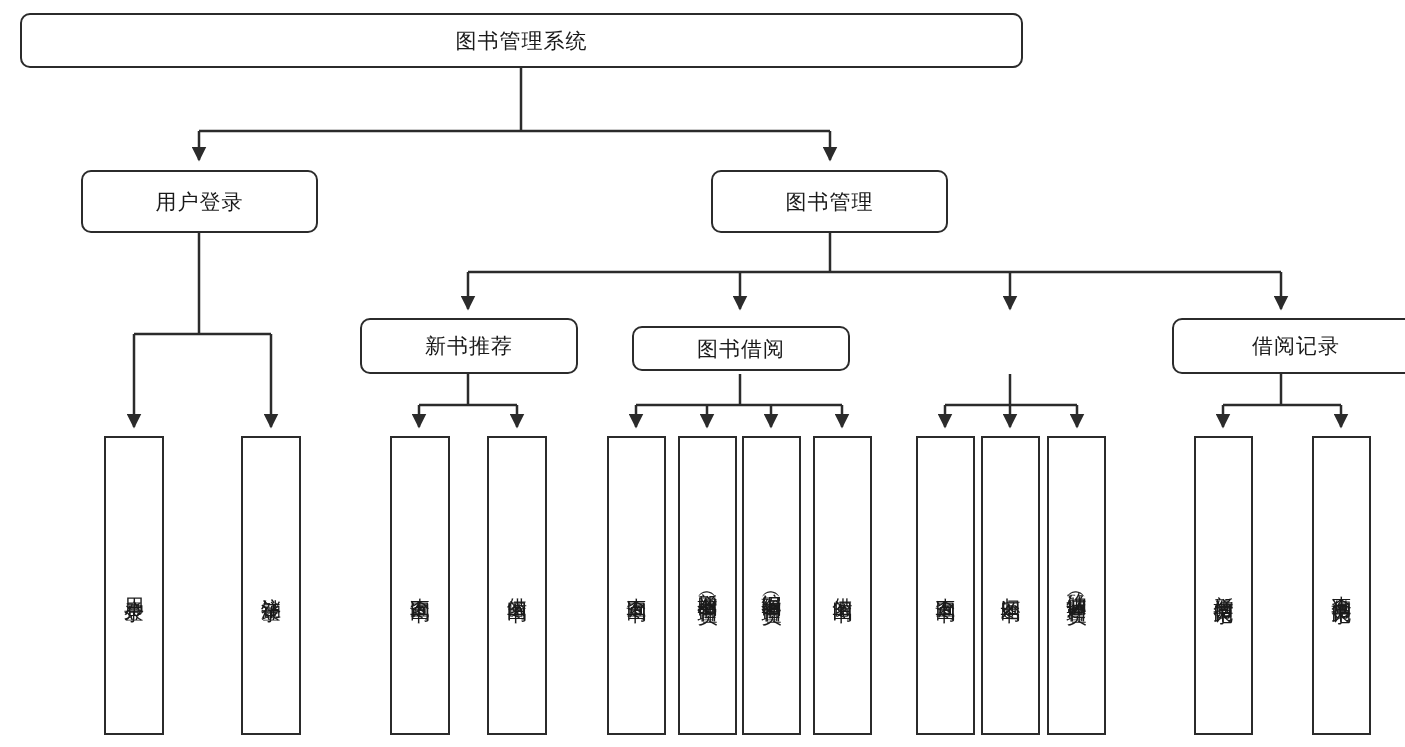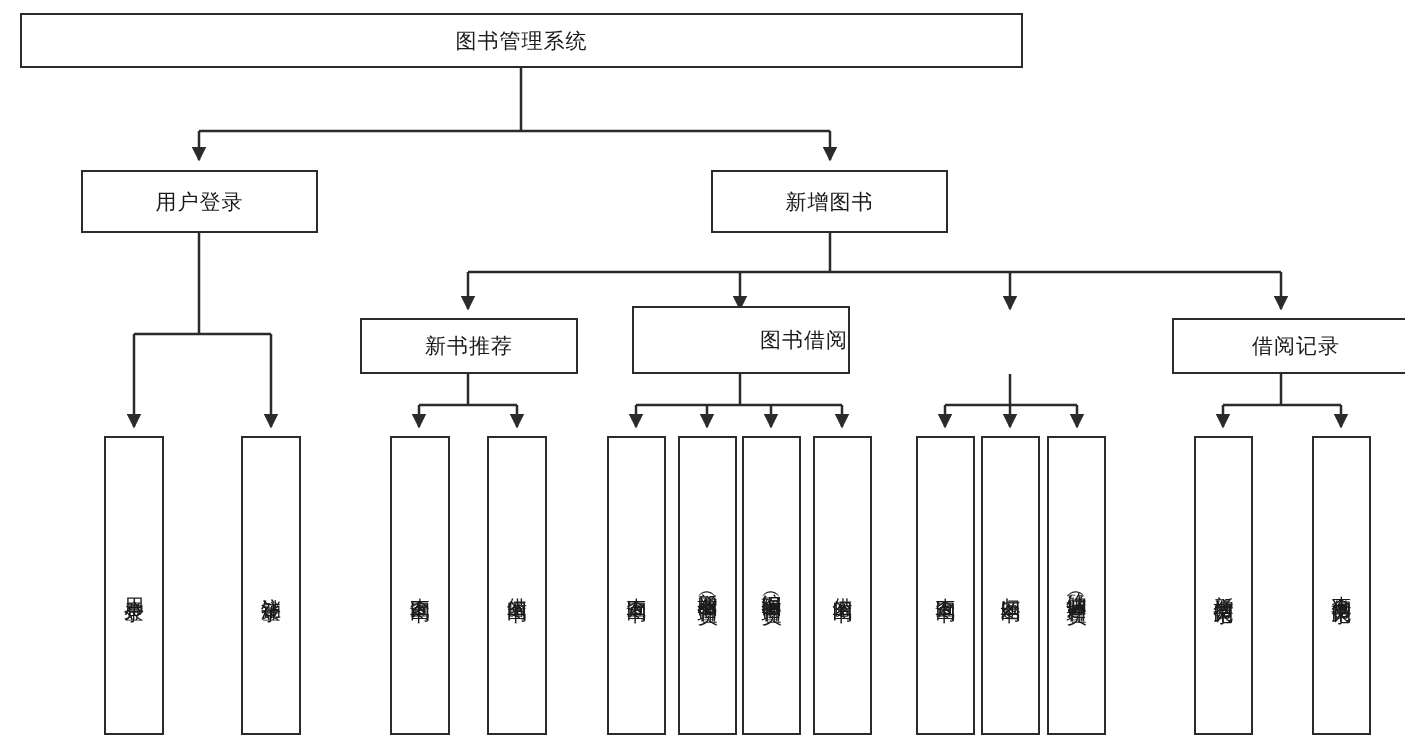--- a/index.html
+++ b/index.html
@@ -23,20 +23,21 @@
     border: 2px solid #2b2b2b;
     background: #ffffff;
     display: flex;
     align-items: center;
     justify-content: center;
     color: #1a1a1a;
   }
   .node.h-node {
     font-size: 21px;
     letter-spacing: 1px;
+    border-radius: 10px;
   }
   .node.v-node {
     font-size: 20px;
     letter-spacing: 2px;
   }
   .v-label {
     writing-mode: vertical-rl;
     text-orientation: upright;
     white-space: nowrap;
     line-height: 1.05;
@@ -120,27 +121,27 @@
   </svg>
 
   <div class="node h-node" style="left:20px; top:13px; width:1003px; height:55px;">
     <span class="h-label">图书管理系统</span>
   </div>
 
   <div class="node h-node" style="left:81px; top:170px; width:237px; height:63px;">
     <span class="h-label">用户登录</span>
   </div>
   <div class="node h-node" style="left:711px; top:170px; width:237px; height:63px;">
-    <span class="h-label">新增图书</span>
+    <span class="h-label">图书管理</span>
   </div>
 
   <div class="node h-node" style="left:360px; top:318px; width:218px; height:56px;">
     <span class="h-label">新书推荐</span>
   </div>
-  <div class="node h-node" style="left:632px; top:306px; width:218px; height:68px;justify-content:flex-end;">
+  <div class="node h-node" style="left:632px; top:326px; width:218px; height:45px;">
     <span class="h-label">图书借阅</span>
   </div>
   <div class="node h-node" style="left:1172px; top:318px; width:248px; height:56px;text-align:right;">
     <span class="h-label">借阅记录</span>
   </div>
 
   <div class="node v-node" style="left:104px; top:436px; width:60px; height:299px;">
     <span class="v-label">用户登录</span>
   </div>
   <div class="node v-node" style="left:241px; top:436px; width:60px; height:299px;">

